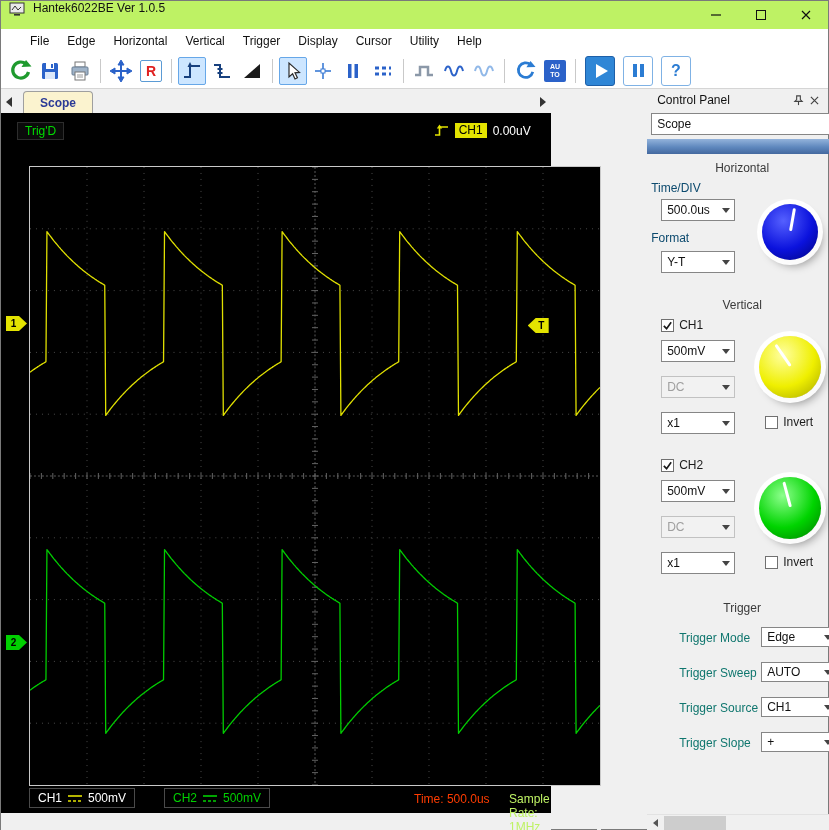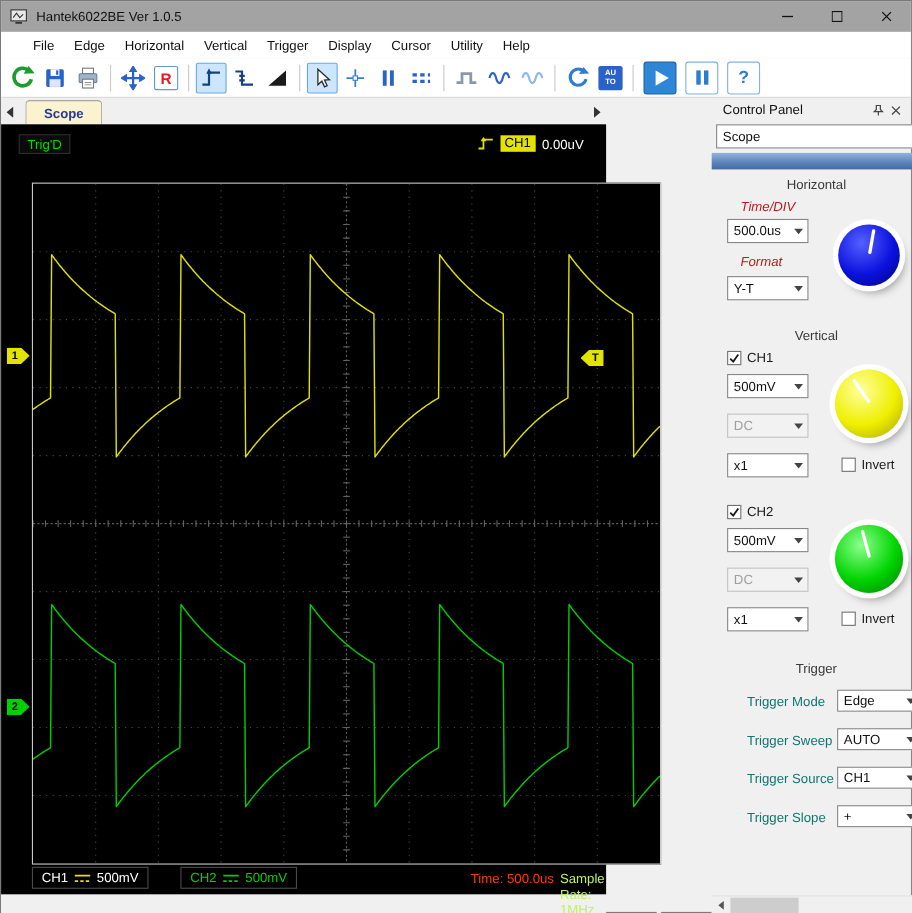--- a/index.html
+++ b/index.html
@@ -1,21 +1,21 @@
 <!DOCTYPE html>
 <html><head>
 <meta charset="utf-8">
 <style>
   * { margin:0; padding:0; box-sizing:border-box; }
   html,body { width:829px; height:830px; overflow:hidden; }
   body { font-family:"Liberation Sans", sans-serif; font-size:12px; color:#111; }
   .window { width:829px; height:830px; background:#f0f0f0; border:1px solid #7a7a7a; position:relative; display:flex; flex-direction:column; }
 
   
-  .titlebar { height:28px; background:#a3a3a3; display:flex; align-items:center; padding-left:8px; flex:0 0 auto; }
+  .titlebar { height:28px; background:#bef264; display:flex; padding-left:8px; flex:0 0 auto; }
   .app-icon { width:18px; height:16px; margin-right:6px; display:flex; align-items:center; }
   .title-text { font-size:12px; color:#111; flex:1; }
   .win-controls { display:flex; height:28px; }
   .win-btn { width:45px; height:28px; display:flex; align-items:center; justify-content:center; cursor:default; }
 
   
   .menubar { height:24px; background:#fff; display:flex; align-items:center; padding-left:20px; flex:0 0 auto; }
   .menu-item { padding:3px 9px; font-size:12px; color:#111; }
 
   
@@ -54,38 +54,38 @@
   .display { position:absolute; left:28px; top:53px; width:572px; height:620px; border:1px solid #c9c9c9; background:#000; }
   .display svg { display:block; width:100%; height:100%; }
   .marker { position:absolute; width:21px; height:15px; display:flex; align-items:center; justify-content:center; font-size:10px; font-weight:bold; color:#000; }
   .m-ch1 { background:#e3e300; clip-path:polygon(0 0,62% 0,100% 50%,62% 100%,0 100%); left:5px; top:203px; padding-right:6px; }
   .m-ch2 { background:#00d000; clip-path:polygon(0 0,62% 0,100% 50%,62% 100%,0 100%); left:5px; top:522px; padding-right:6px; }
   .m-trig { background:#e3e300; clip-path:polygon(100% 0,38% 0,0 50%,38% 100%,100% 100%); right:2px; top:205px; padding-left:6px; }
   .status-bar { position:absolute; left:0; right:0; bottom:0; height:27px; color:#fff; font-size:12px; }
   .schip { position:absolute; top:2px; display:flex; align-items:center; gap:5px; border:1px solid #4a4a4a; padding:2px 8px; background:#000; }
   .schip1 { left:28px; }
   .schip2 { left:163px; color:#00d000; }
-  .stime { position:absolute; left:427px; top:6px; color:#ff3c00; }
+  .stime { position:absolute; left:413px; top:6px; color:#ff3c00; }
   .srate { position:absolute; left:508px; top:6px; color:#bef264; }
   .bottom-strip { height:18px; background:#f0f0f0; flex:0 0 auto; }
 
   
   .control-panel { width:204px; position:relative; background:#f0f0f0; font-size:12px; }
   .cp-header { position:absolute; left:0; top:0; width:100%; height:22px; display:flex; align-items:center; padding:0 6px 0 10px; }
   .cp-title { flex:1; color:#111; }
   .cp-hbtn { width:16px; height:16px; display:flex; align-items:center; justify-content:center; }
   .combo { background:#fff; border:1px solid #868686; display:flex; align-items:center; position:absolute; height:22px; }
   .combo .txt { flex:1; padding-left:5px; font-size:12px; white-space:nowrap; overflow:hidden; }
   .combo .arr { width:16px; display:flex; align-items:center; justify-content:center; }
   .combo .arr i { width:0; height:0; border-left:4px solid transparent; border-right:4px solid transparent; border-top:5px solid #444; display:block; }
   .combo.disabled { background:#f2f2f2; border-color:#c2c2c2; }
   .combo.disabled .txt { color:#9f9f9f; }
   .gradbar { position:absolute; left:0; top:50px; width:204px; height:15px; background:linear-gradient(180deg,#93b3db 0%,#5e87bd 55%,#44699f 100%); }
   .section-label { position:absolute; left:0; width:190px; text-align:center; color:#3a3a3a; }
-  .flabel { position:absolute; left:26px; color:#b91c1c;font-style:italic; }
+  .flabel { position:absolute; left:4px; color:#0c4a6e; }
   .checkrow { position:absolute; display:flex; align-items:center; gap:5px; color:#1b1b1b; }
   .checkbox { width:13px; height:13px; border:1px solid #707070; background:#fff; display:flex; align-items:center; justify-content:center; }
   .checkbox svg { display:none; }
   .checkbox.checked svg { display:block; }
   .knob { position:absolute; border-radius:50%; box-shadow:0 0 0 5px rgba(255,255,255,0.95), 4px 6px 8px rgba(0,0,0,0.35); }
   .pointer { position:absolute; left:calc(50% - 1.5px); top:4px; width:3px; height:calc(50% - 5px); background:#fff; border-radius:2px; transform-origin:50% 100%; }
   .knob-blue { background:radial-gradient(circle at 38% 30%, #5560ff, #0b12dd 55%, #00027a); }
   .knob-blue .pointer { transform:rotate(10deg); }
   .knob-yellow { background:radial-gradient(circle at 38% 30%, #ffffa0, #efef00 55%, #a4a400); }
   .knob-yellow .pointer { transform:rotate(-35deg); }

